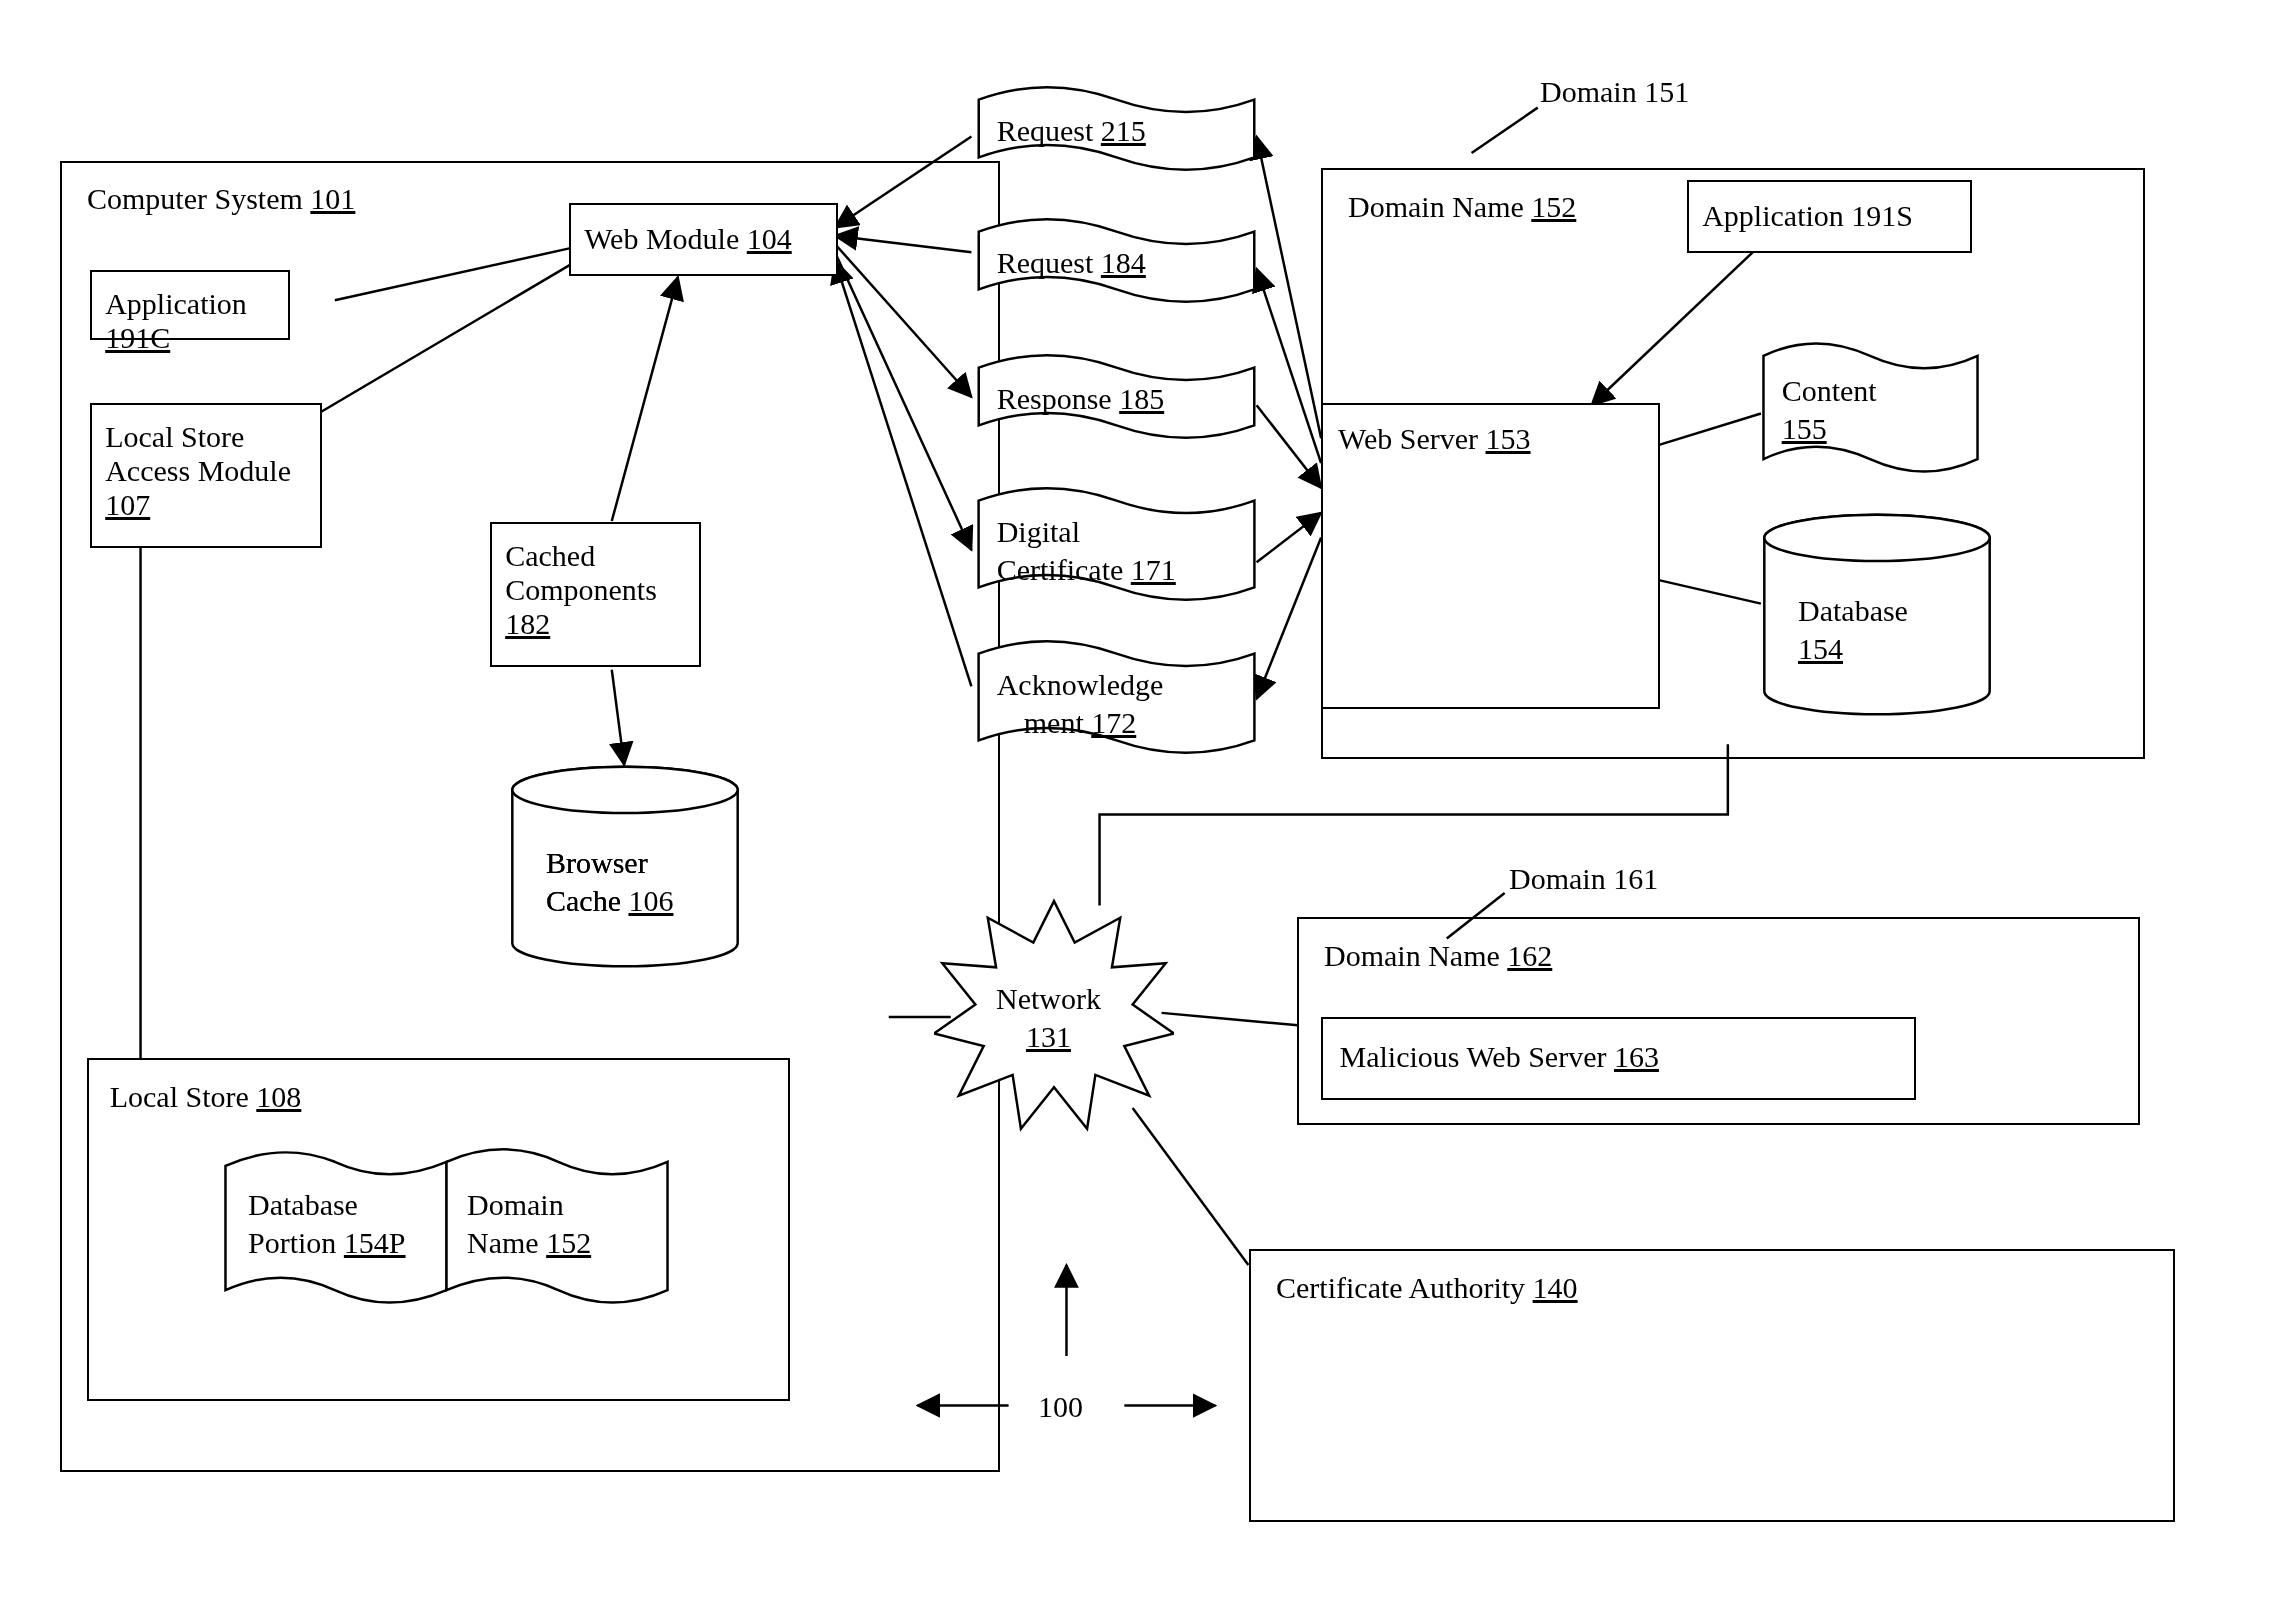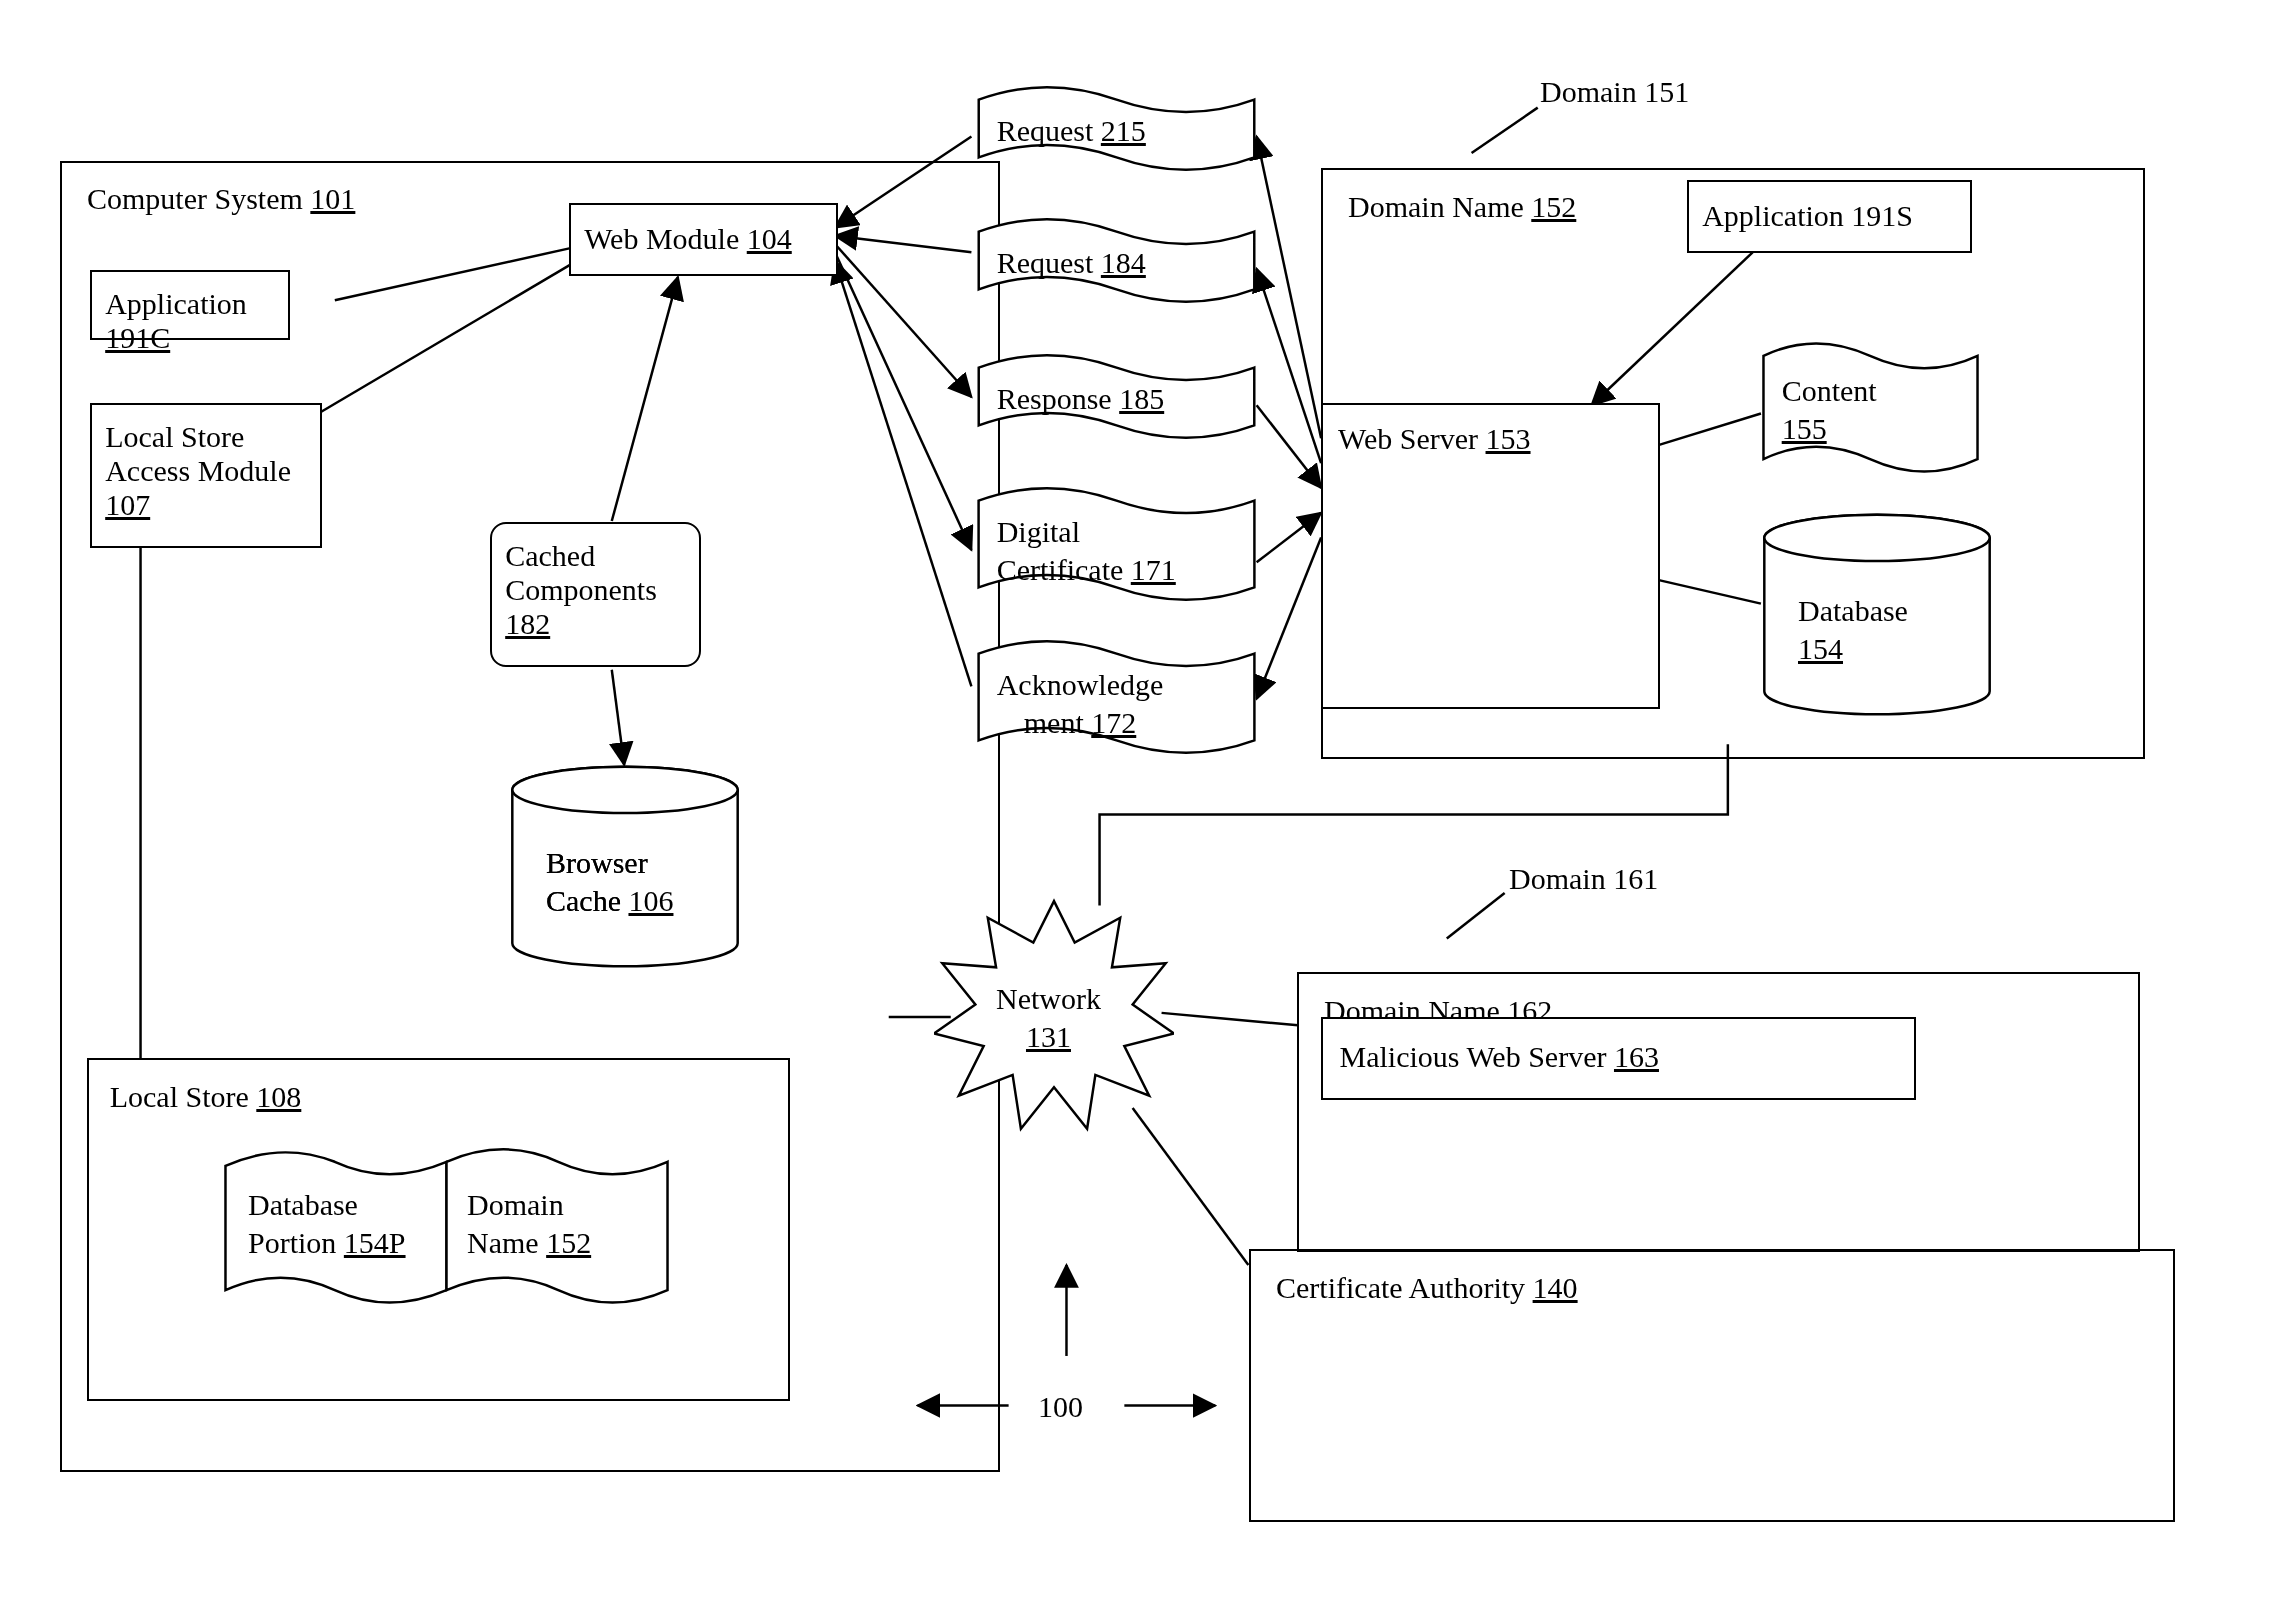--- a/index.html
+++ b/index.html
@@ -95,21 +95,21 @@
   <span>Web Module</span>
   <span class="num">104</span>
 </div>
 
 <div class="box" style="left:90px; top:403px; width:232px; height:145px; padding:15px 13.2px;">
   <span style="white-space:pre-line; display:block;">Local Store
 Access Module</span>
   <span class="num">107</span>
 </div>
 
-<div class="box" style="left:490px; top:522px; width:211px; height:145px; padding:15px 13.2px;border-radius:16px;">
+<div class="box" style="left:490px; top:522px; width:211px; height:145px; padding:15px 13.2px;">
   <span style="white-space:pre-line; display:block;">Cached
 Components</span>
   <span class="num">182</span>
 </div>
 
 <div class="cyl" style="left:509px; top:765px; width:232px; height:203px;">
   <svg viewBox="0 0 280 245">
     <ellipse cx="140" cy="30" rx="136" ry="28" fill="#fff" stroke="#000" stroke-width="3"></ellipse>
     <path d="M4,30 L4,215 A136,28 0 0 0 276,215 L276,30" fill="#fff" stroke="#000" stroke-width="3"></path>
     <ellipse cx="140" cy="30" rx="136" ry="28" fill="#fff" stroke="#000" stroke-width="3"></ellipse>
@@ -237,21 +237,21 @@
   <div class="label" style="left:62px; top:83px; text-align:center;">
     <span style="display:block">Network</span>
     <span class="num">131</span>
   </div>
 </div>
 
 <div class="label" style="left:1509px; top:860px;">
   <span>Domain 161</span>
 </div>
 
-<div class="container" style="left:1297px; top:972px; width:843px; height:280px;">
+<div class="container" style="left:1297px; top:917px; width:843px; height:208px;">
   <div class="label" style="left:25px; top:18px;">
     <span>Domain Name</span>
     <span class="num">162</span>
   </div>
 </div>
 
 <div class="box" style="left:1321px; top:1017px; width:595px; height:83px; padding:20.7px 16.5px;">
   <span>Malicious Web Server</span>
   <span class="num">163</span>
 </div>

